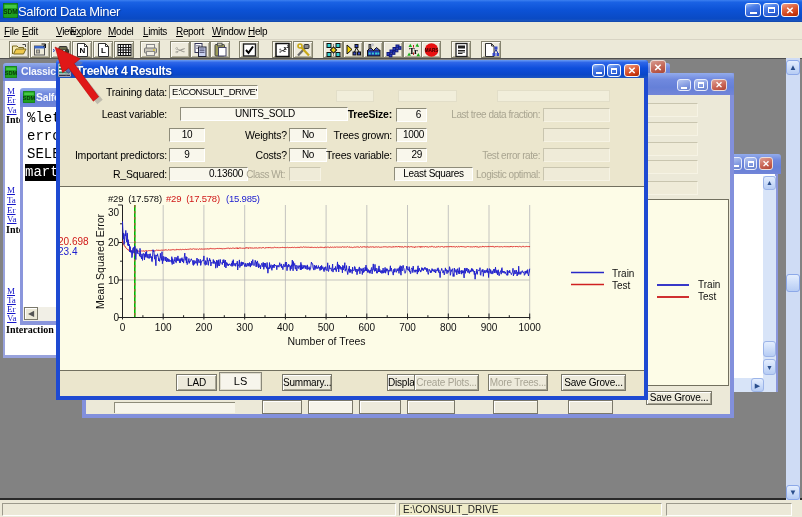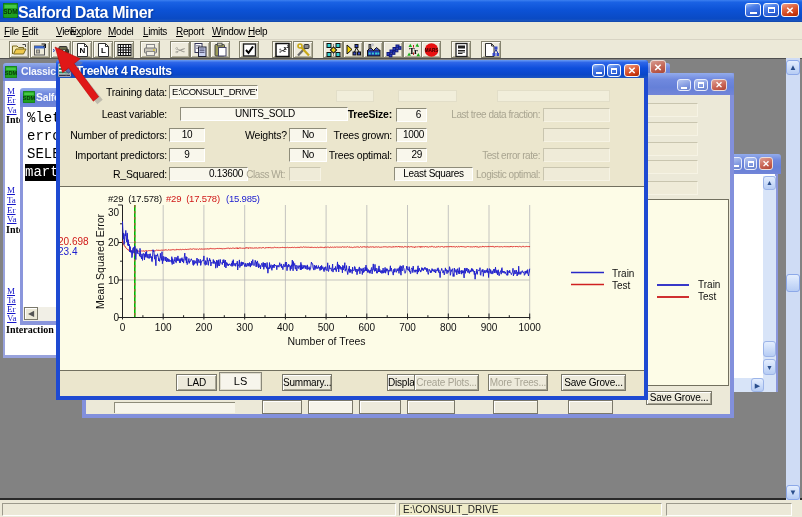--- a/index.html
+++ b/index.html
@@ -15,21 +15,21 @@
 .capb{background:linear-gradient(160deg,#9CC0F8 0%,#4E80E8 30%,#2E62D8 70%,#1E4EB8 100%);}
 .capr{background:linear-gradient(160deg,#F0A088 0%,#E06844 35%,#CC3A12 75%,#A82800 100%);}
 </style></head><body>
 
 <div style="position:absolute;left:0;top:0;width:802px;height:22px;background:linear-gradient(180deg,#3C80F0 0%,#1A62E4 10%,#0C52D6 45%,#0A4AC4 85%,#1C56BE 96%,#0A3CA0 100%);"></div>
 <svg class="abs" style="left:3px;top:3px;" width="15" height="15" viewBox="0 0 15 15">
 <rect x="0" y="0" width="15" height="15" rx="2" fill="#1FA020" stroke="#0B6B10"></rect>
 <rect x="1.5" y="2" width="12" height="3" fill="#46C846"></rect>
 <text x="7.5" y="10.5" font-size="6.5" font-weight="bold" fill="#083808" text-anchor="middle" font-family="Liberation Sans">SDM</text>
   </svg>
-<div style="position:absolute;left:18px;top:4px;font-size:16px;letter-spacing:-0.35px;font-weight:bold;color:#fff;text-shadow:1px 1px 1px #0A3CA0;">Salford Data Miner</div>
+<div style="position:absolute;left:18px;top:4px;font-size:13px;letter-spacing:-0.35px;font-weight:normal;color:#fff;text-shadow:1px 1px 1px #0A3CA0;">Salford Data Miner</div>
 <div class="cap capb" style="left:745px;top:3px;width:16px;height:14px;">
     <span style="display:block;margin:8px auto 0;width:7px;height:2px;background:#fff;"></span>
   </div>
 <div class="cap capb" style="left:763px;top:3px;width:16px;height:14px;">
     <span style="display:block;margin:3px auto 0;width:7px;height:6px;border:1px solid #fff;border-top-width:2px;"></span>
   </div>
 <div class="cap capr" style="left:781px;top:3px;width:18px;height:14px;font-size:10px;line-height:13px;font-weight:bold;">✕</div>
 <div style="position:absolute;left:0;top:22px;width:802px;height:18px;background:#ECE9D8;border-bottom:1px solid #D8D4C4;"></div>
 <div style="position:absolute;left:4px;top:26px;font-size:10px;letter-spacing:-0.35px;color:#000;"><u>F</u>ile</div>
 <div style="position:absolute;left:22px;top:26px;font-size:10px;letter-spacing:-0.35px;color:#000;"><u>E</u>dit</div>
@@ -340,31 +340,31 @@
       <div class="fld" style="left:109px;top:7px;width:89px;padding-left:2px;font-size:9.5px;letter-spacing:-0.45px;">E:\CONSULT_DRIVE'</div>
       <div style="position:absolute;left:276px;top:12px;width:38px;height:12px;background:#F1EEDB;border:1px solid #E2DEC8;"></div>
       <div style="position:absolute;left:338px;top:12px;width:59px;height:12px;background:#F1EEDB;border:1px solid #E2DEC8;"></div>
       <div style="position:absolute;left:437px;top:12px;width:113px;height:12px;background:#F1EEDB;border:1px solid #E2DEC8;"></div>
       <div class="lbl" style="left:-43px;top:30px;width:150px;">Least variable:</div>
       <div class="fld" style="left:120px;top:29px;width:168px;text-align:center;padding-left:2px;">UNITS_SOLD</div>
       <div class="lbl" style="left:182px;top:30px;width:150px;font-weight:bold;">TreeSize:</div>
       <div class="fld" style="left:336px;top:30px;width:31px;text-align:right;padding-right:5px;">6</div>
       <div class="glbl" style="left:330px;top:30px;width:150px;">Last tree data fraction:</div>
       <div class="gfld" style="left:483px;top:30px;width:67px;"></div>
-      <div class="lbl" style="left:-43px;top:51px;width:150px;">Number of predictors:</div>
       <div class="fld" style="left:109px;top:50px;width:36px;text-align:center;">10</div>
       <div class="lbl" style="left:77px;top:51px;width:150px;">Weights?</div>
       <div class="fld" style="left:229px;top:50px;width:38px;text-align:center;">No</div>
       <div class="lbl" style="left:182px;top:51px;width:150px;">Trees grown:</div>
       <div class="fld" style="left:336px;top:50px;width:31px;text-align:right;padding-right:2px;">1000</div>
       <div class="gfld" style="left:483px;top:50px;width:67px;"></div>
       <div class="lbl" style="left:-43px;top:71px;width:150px;">Important predictors:</div>
       <div class="fld" style="left:109px;top:70px;width:36px;text-align:center;">9</div>
+      <div class="lbl" style="left:77px;top:71px;width:150px;">Costs?</div>
       <div class="fld" style="left:229px;top:70px;width:38px;text-align:center;">No</div>
-      <div class="lbl" style="left:182px;top:71px;width:150px;">Trees optimal:</div>
+      <div class="lbl" style="left:182px;top:71px;width:150px;">Trees variable:</div>
       <div class="fld" style="left:336px;top:70px;width:31px;text-align:right;padding-right:4px;">29</div>
       <div class="glbl" style="left:330px;top:71px;width:150px;">Test error rate:</div>
       <div class="gfld" style="left:483px;top:70px;width:67px;"></div>
       <div class="lbl" style="left:-43px;top:90px;width:150px;">R_Squared:</div>
       <div class="fld" style="left:109px;top:89px;width:79px;text-align:right;padding-right:4px;">0.13600</div>
       <div class="glbl" style="left:75px;top:90px;width:150px;">Class Wt:</div>
       <div class="gfld" style="left:229px;top:89px;width:32px;"></div>
       <div class="fld" style="left:334px;top:89px;width:79px;text-align:center;">Least Squares</div>
       <div class="glbl" style="left:330px;top:90px;width:150px;">Logistic optimal:</div>
       <div class="gfld" style="left:483px;top:89px;width:67px;"></div>

